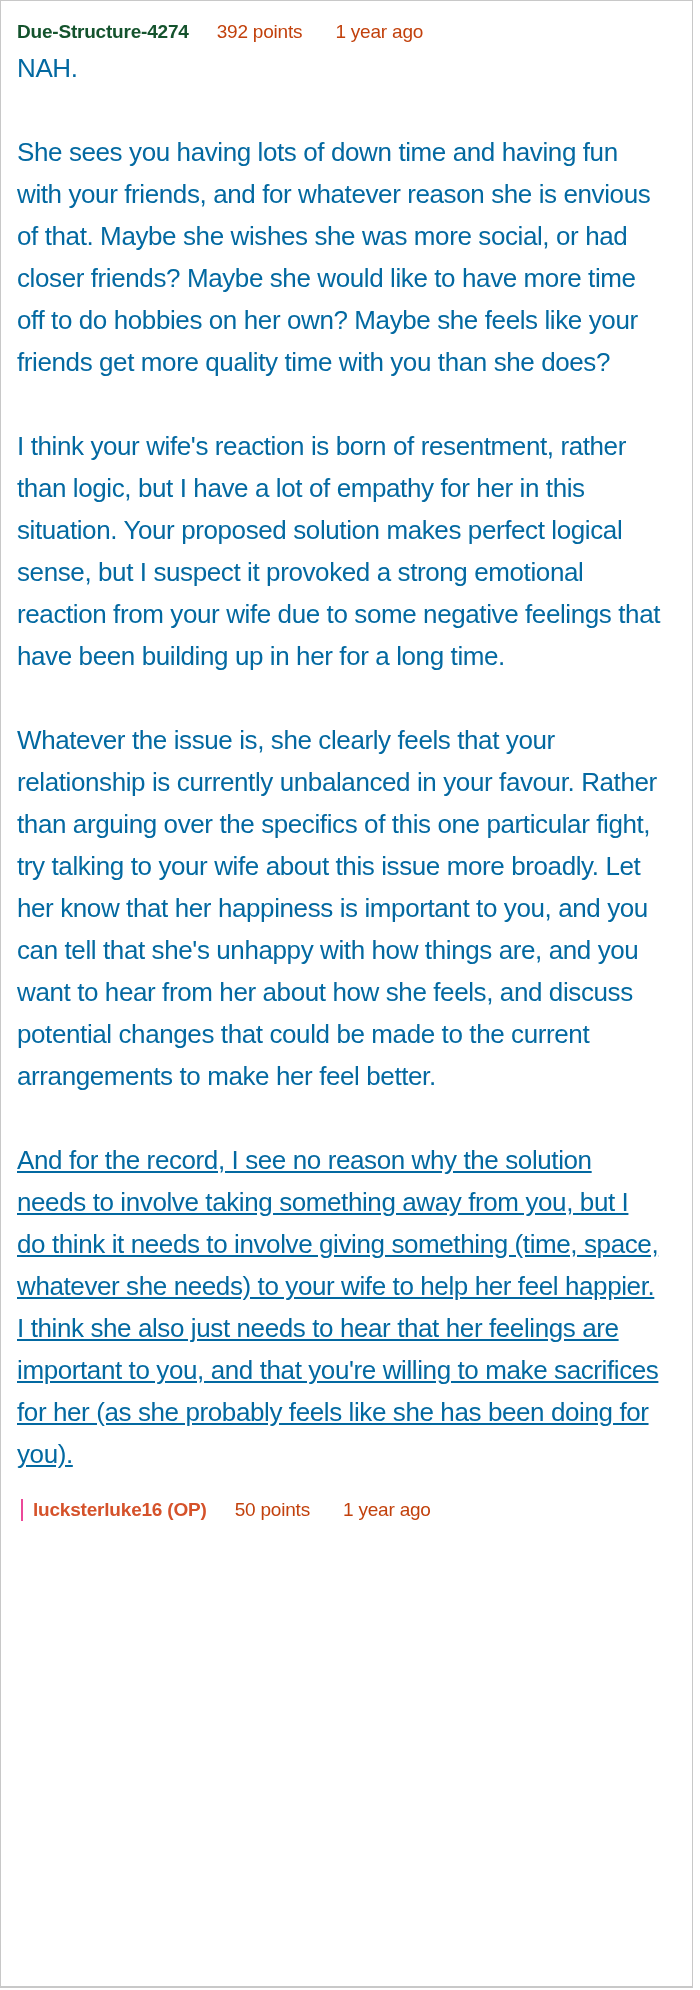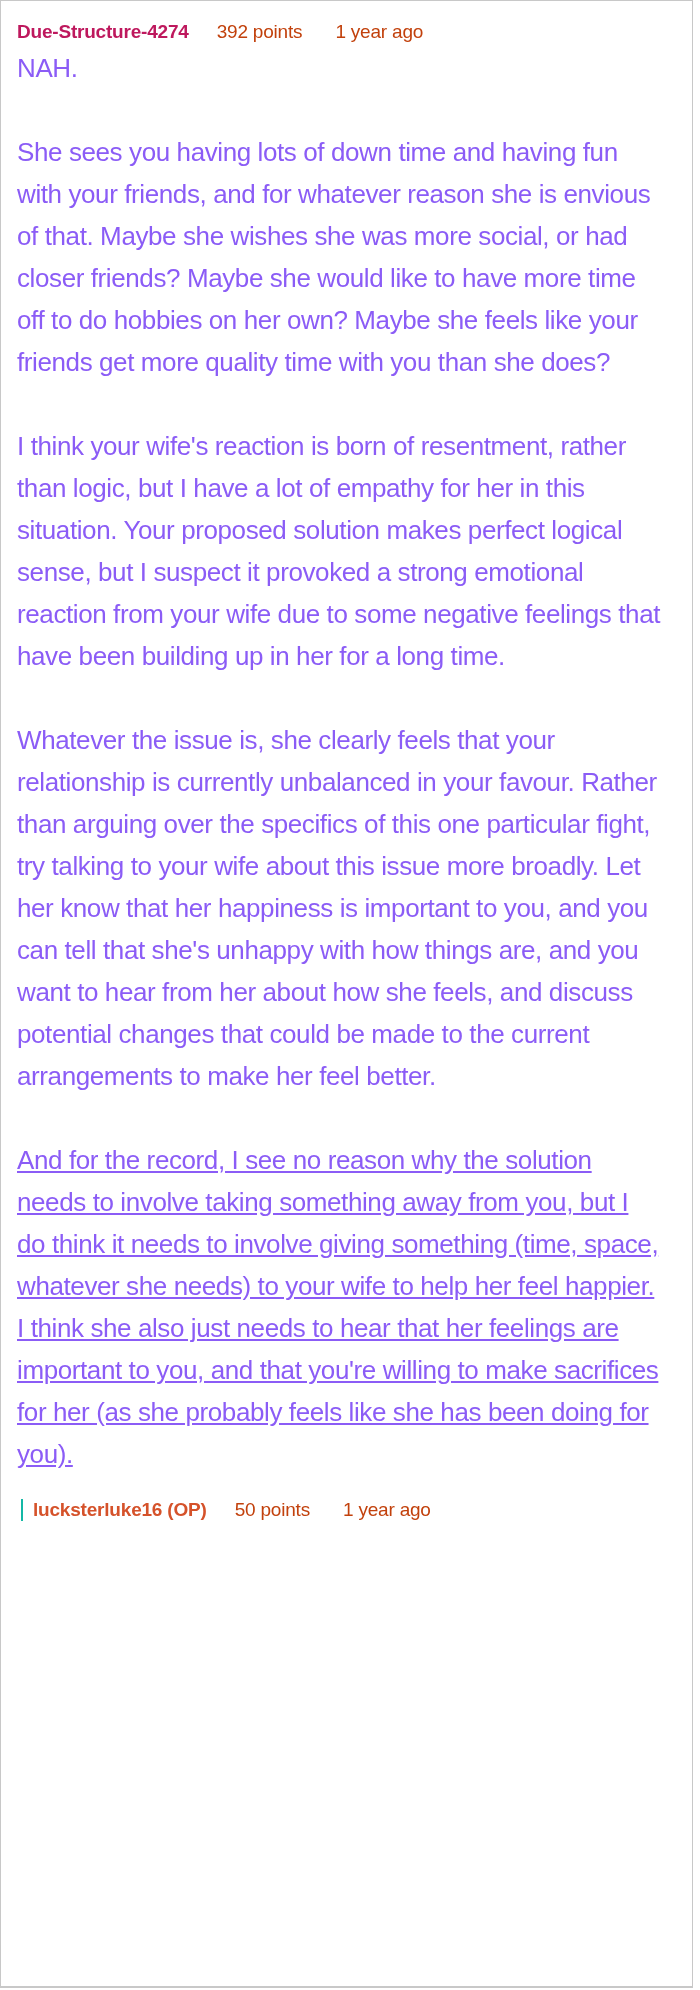--- a/index.html
+++ b/index.html
@@ -25,44 +25,44 @@
     line-height: 22px;
     white-space: nowrap;
     letter-spacing: -0.2px;
   }
   .author {
     font-size: 19px;
     font-weight: bold;
     text-decoration: none;
     cursor: pointer;
   }
-  .author.blue { color: #be185d; }
+  .author.blue { color: #14532d; }
   .author.orange { color: #d5522a; }
   .meta {
     font-size: 19px;
     color: #c2410c;
   }
   .meta.points { margin-left: 28px; }
   .meta.age { margin-left: 33px; }
   .comment-body {
     margin-top: 4px;
   }
   .comment-body p {
     margin: 0 0 42px 0;
     font-size: 26px;
     line-height: 42px;
     letter-spacing: -0.4px;
-    color: #8b5cf6;
+    color: #0369a1;
     font-stretch: condensed;
   }
   .comment-body p:last-child { margin-bottom: 0; text-decoration: underline; }
   .reply {
     margin-top: 24px;
     margin-left: 4px;
-    border-left: 2px solid #14b8a6;
+    border-left: 2px solid #ec4899;
     padding-left: 10px;
   }
   .reply .comment-body { margin-top: 6px; }
 </style>
 </head>
 <body>
 
 <div class="card">
 
   <div class="comment">

